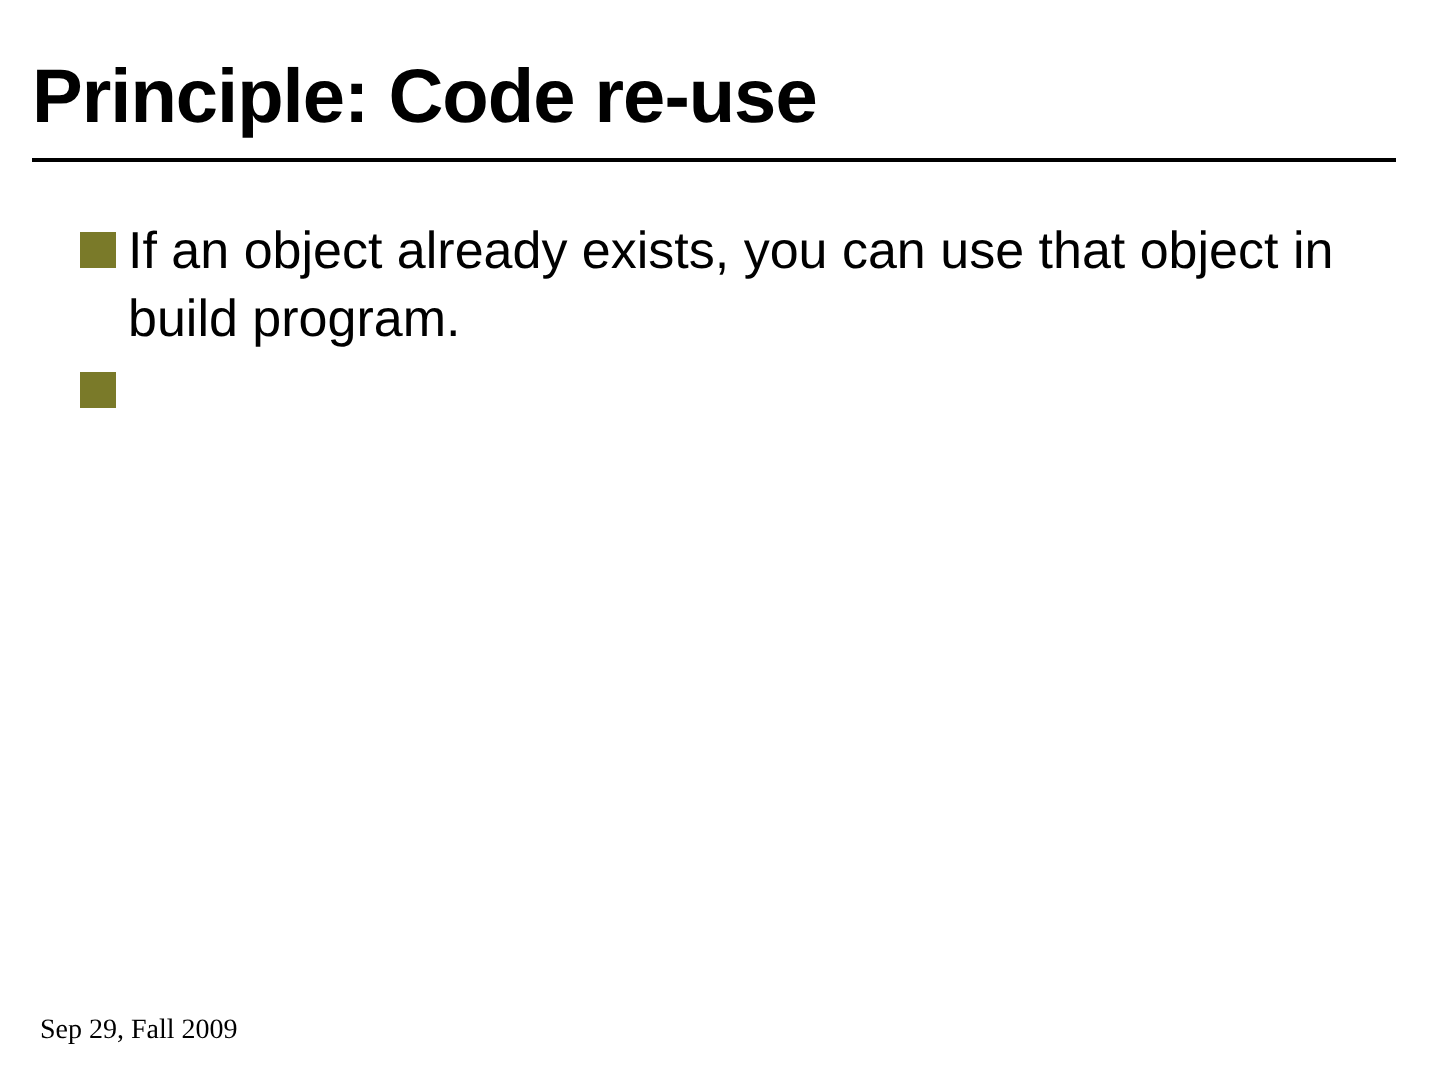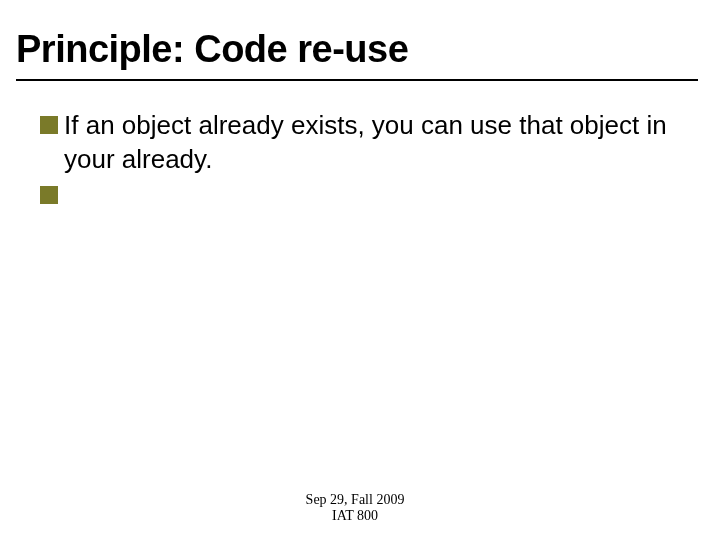--- a/index.html
+++ b/index.html
@@ -56,21 +56,20 @@
       bottom: 16px;
       left: 0;
       right: 0;
       display: flex;
       justify-content: space-between;
       align-items: center;
       padding: 0 30px 0 20px;
       font-family: "Comic Sans MS", cursive;
       font-size: 14px;
       color: #000000;
-      flex-direction: column;
     }
     .footer-left {
       flex: 1;
     }
     .footer-center {
       flex: 1;
       text-align: center;
     }
     .footer-right {
       flex: 1;
@@ -79,23 +78,22 @@
   </style>
 </head>
 <body>
 
 <div class="title">Principle: Code re-use</div>
 <div class="title-underline"></div>
 
 <div class="content">
   <div class="bullet-item">
     <div class="bullet-square"></div>
-    <div class="bullet-text"><span>If an object already exists, you can use that object in your already.</span><span class="highlight"></span></div>
+    <div class="bullet-text"><span>If an object already exists, you can use that object in build program.</span><span class="highlight"></span></div>
   </div>
   <div class="bullet-item">
     <div class="bullet-square"></div>
   </div>
 </div>
 
 <div class="footer">
   <div class="footer-left">Sep 29, Fall 2009</div>
-  <div class="footer-center">IAT 800</div>
 </div>
 
 </body></html>

